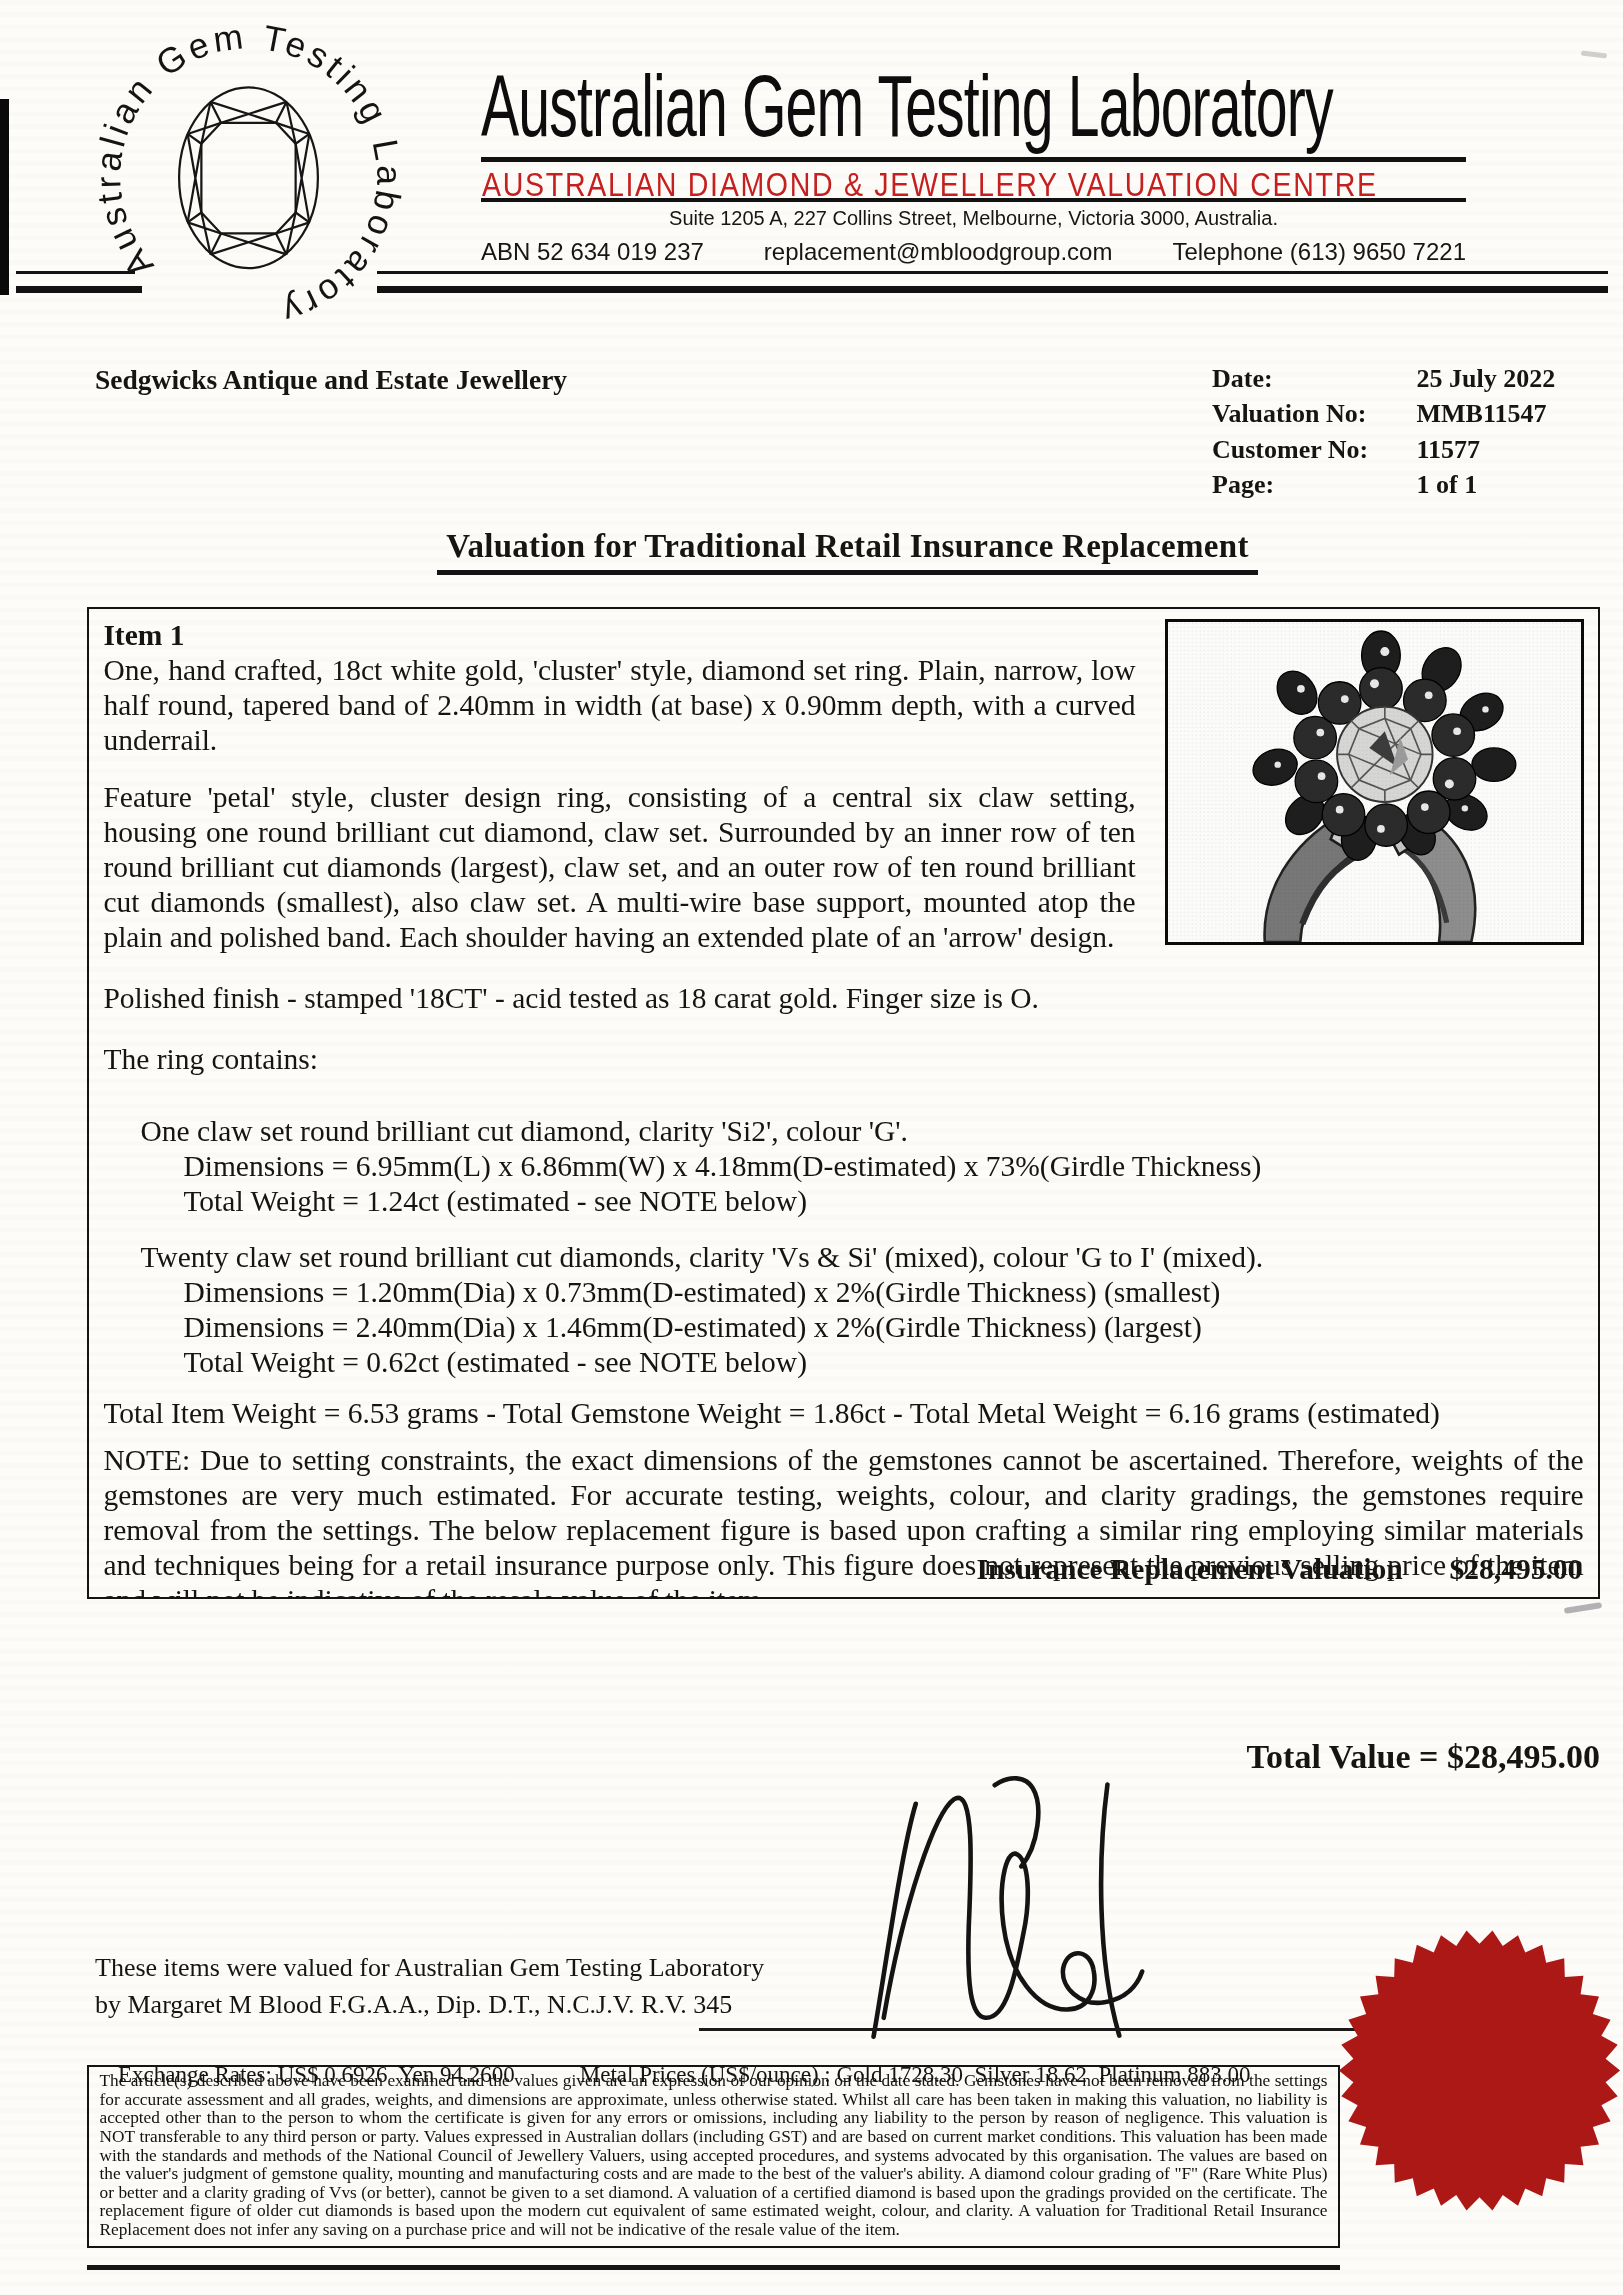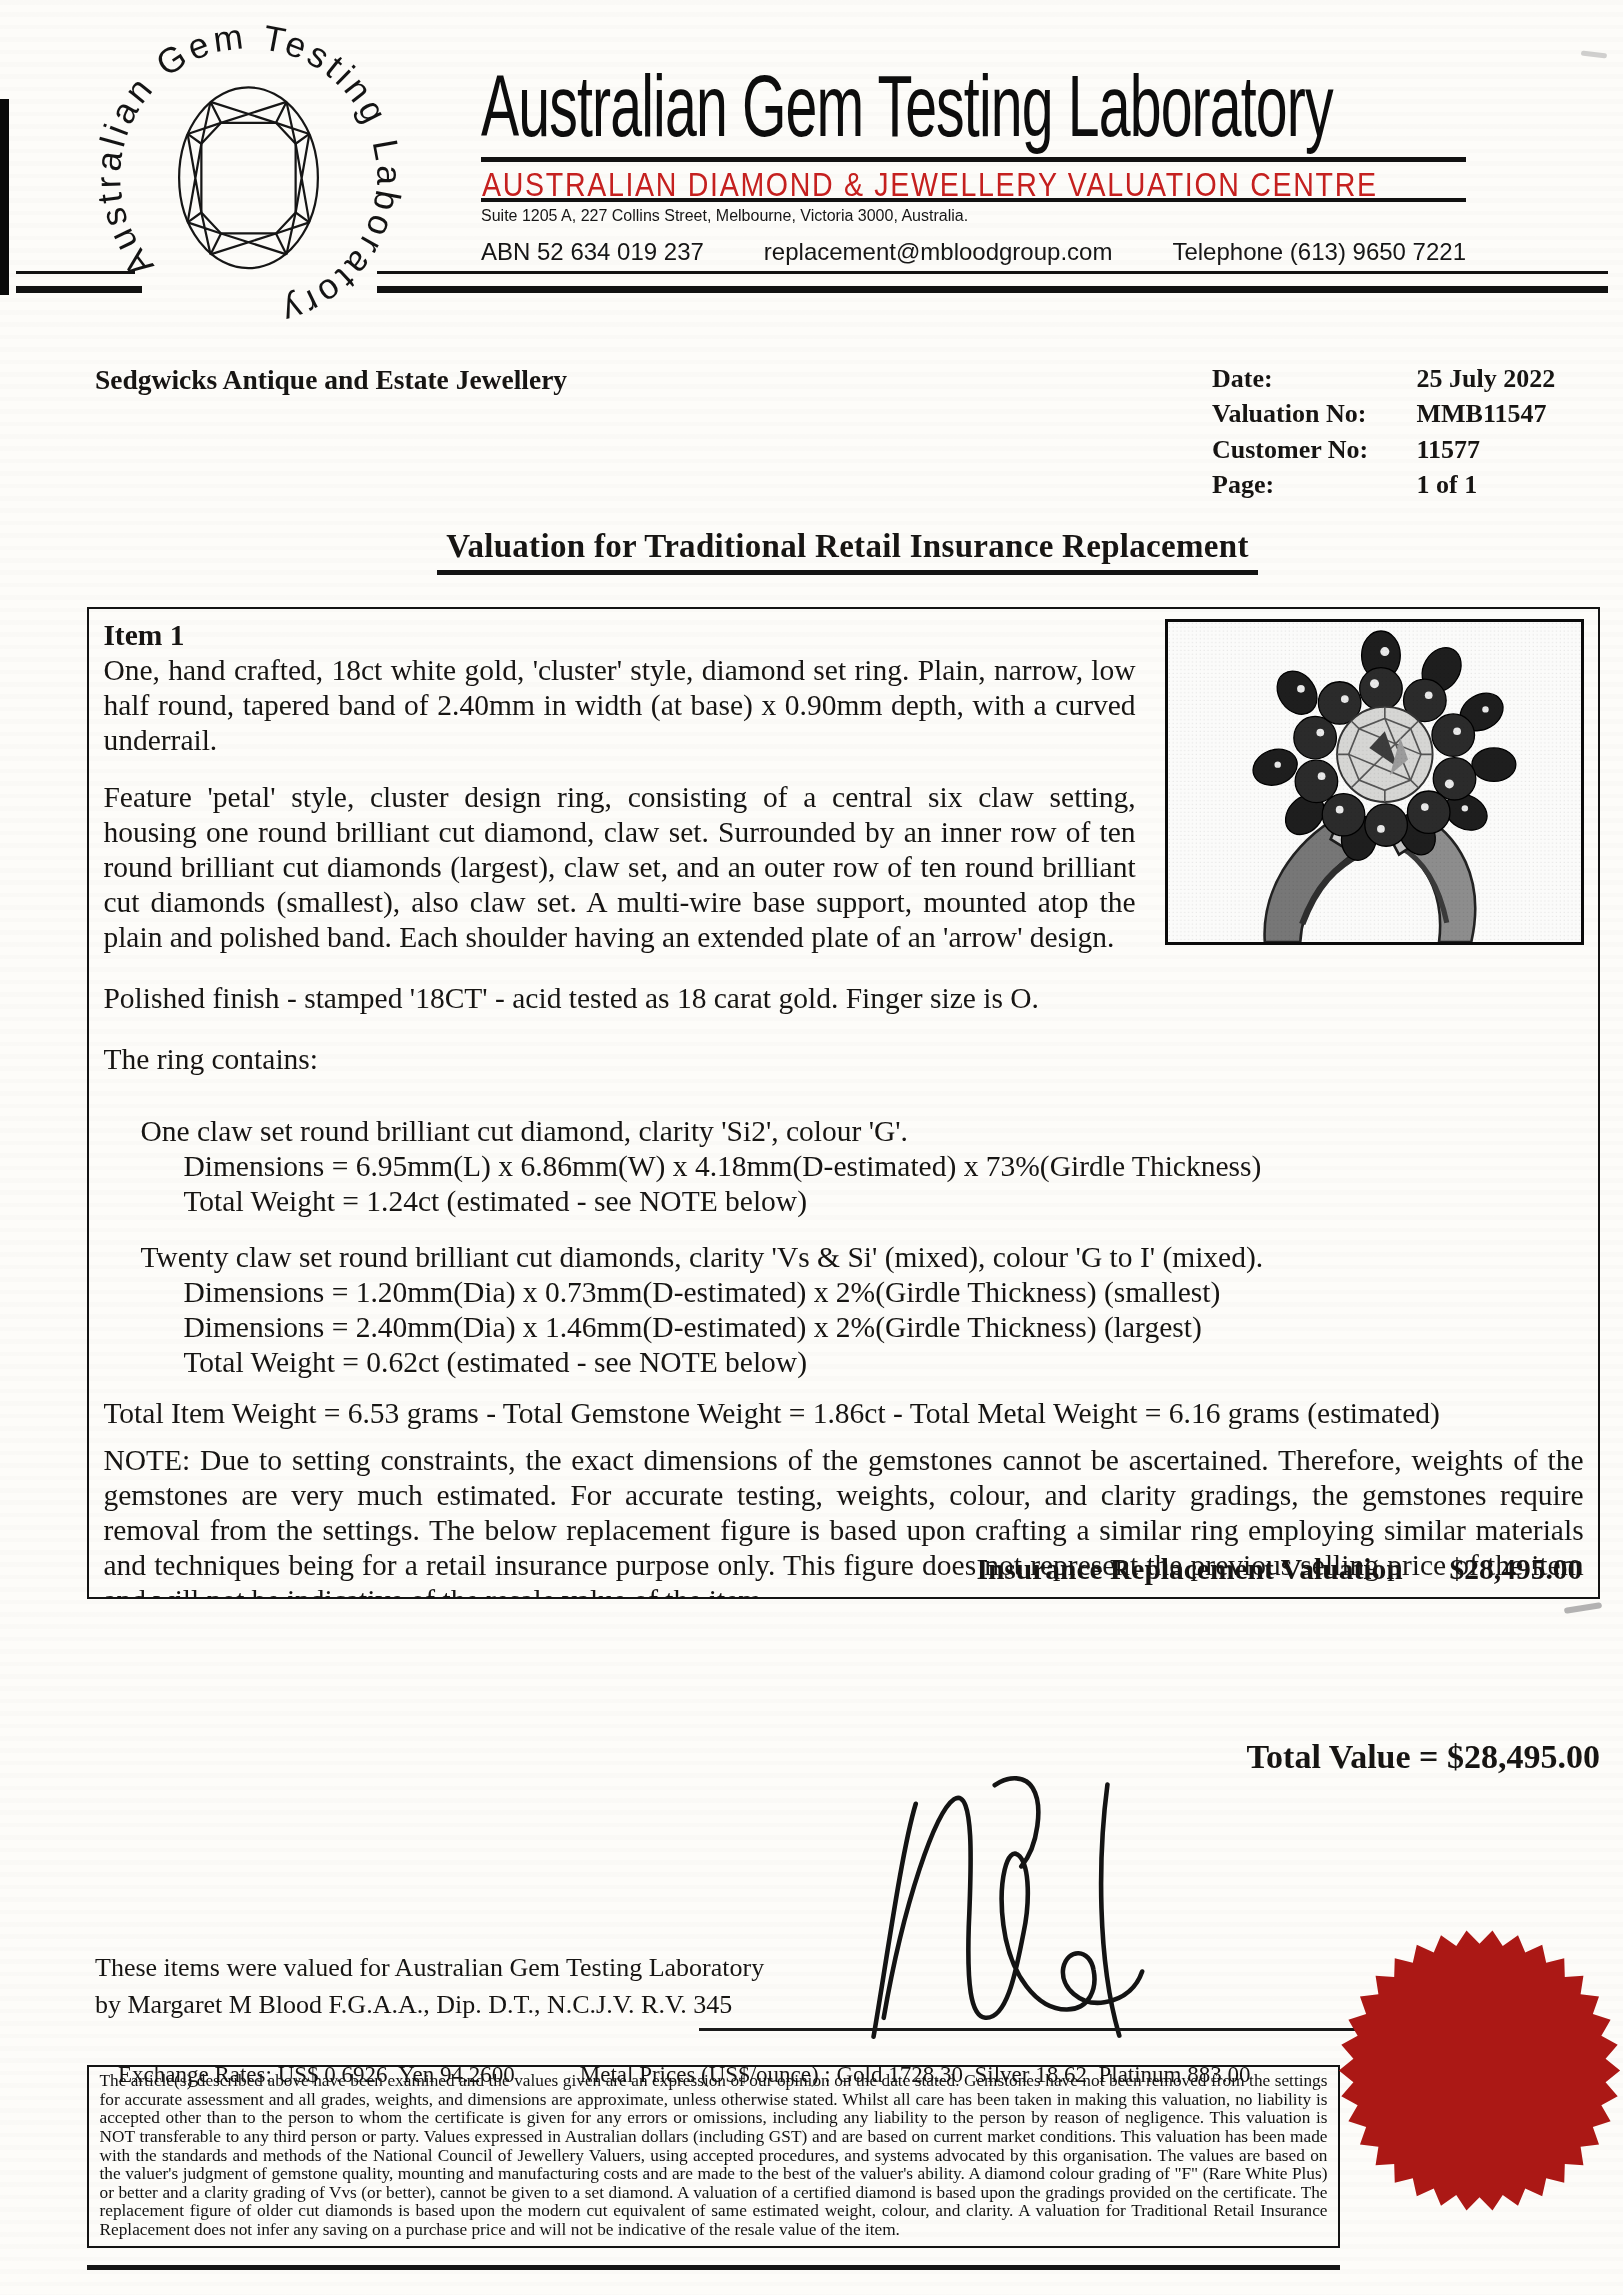--- a/index.html
+++ b/index.html
@@ -10,21 +10,21 @@
     font-family:"Liberation Serif",serif;color:#171513;overflow:hidden;
   }
   .abs{position:absolute;}
   .sans{font-family:"Liberation Sans",sans-serif;}
   .rule{background:#121212;}
   
   #brand-title{left:481px;top:60px;font-size:88px;letter-spacing:-1.3px;line-height:1.05;
     white-space:nowrap;transform:scaleX(.65);transform-origin:left top;color:#0d0d0d;}
   #brand-subtitle{left:482px;top:165px;font-size:34px;letter-spacing:2px;white-space:nowrap;
     transform:scaleX(.84);transform-origin:left top;color:var(--accent-red,#c5201f);font-weight:500;}
-  #address-line{left:481px;top:207px;width:985px;text-align:left;font-size:16px;color:#161616;}
+  #address-line{left:481px;top:207px;width:985px;text-align:center;font-size:20px;color:#161616;}
   #contact-row{left:481px;top:238px;width:985px;display:flex;justify-content:space-between;font-size:24px;color:#161616;}
   
   .serif-bold{font-weight:bold;font-family:"Liberation Serif",serif;}
   .client-row{position:absolute;left:1212px;font-size:26px;font-weight:bold;white-space:nowrap;}
   .client-row .lbl{display:inline-block;width:198px;}
   #doc-title-wrap{left:72px;top:528px;width:1551px;text-align:center;}
   #doc-title{display:inline-block;font-size:33px;font-weight:bold;letter-spacing:0.3px;
     border-bottom:5.2px solid #141414;padding:0 9.2px 5.2px 9.2px;}
   
   #item-box{left:87px;top:607px;width:1513px;height:992px;border:2.6px solid #141414;

